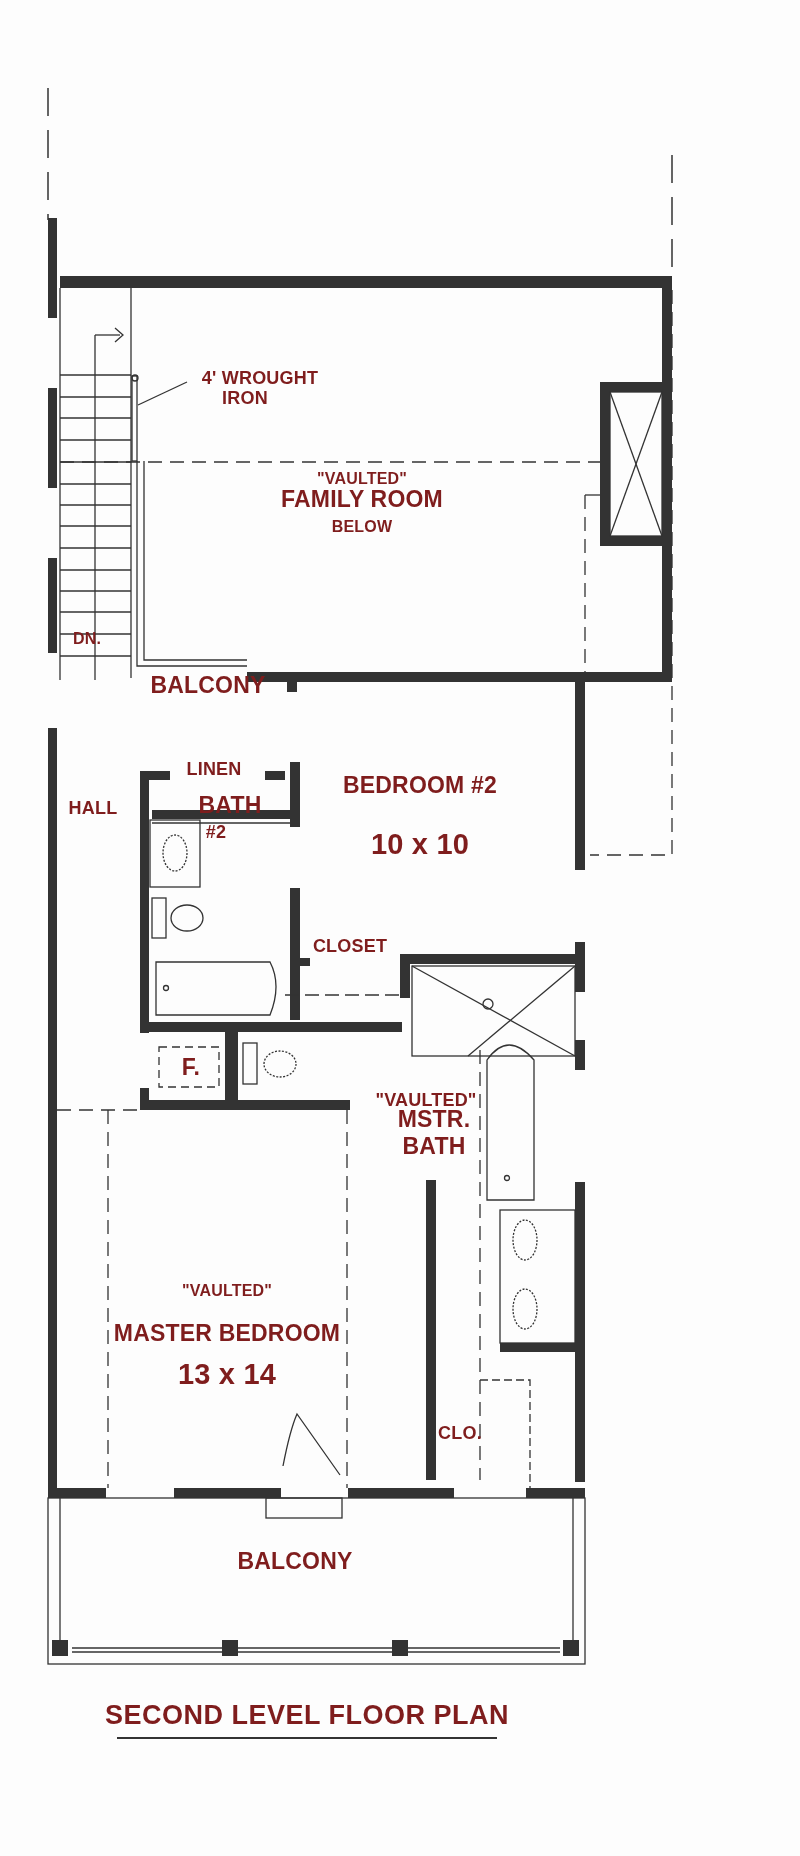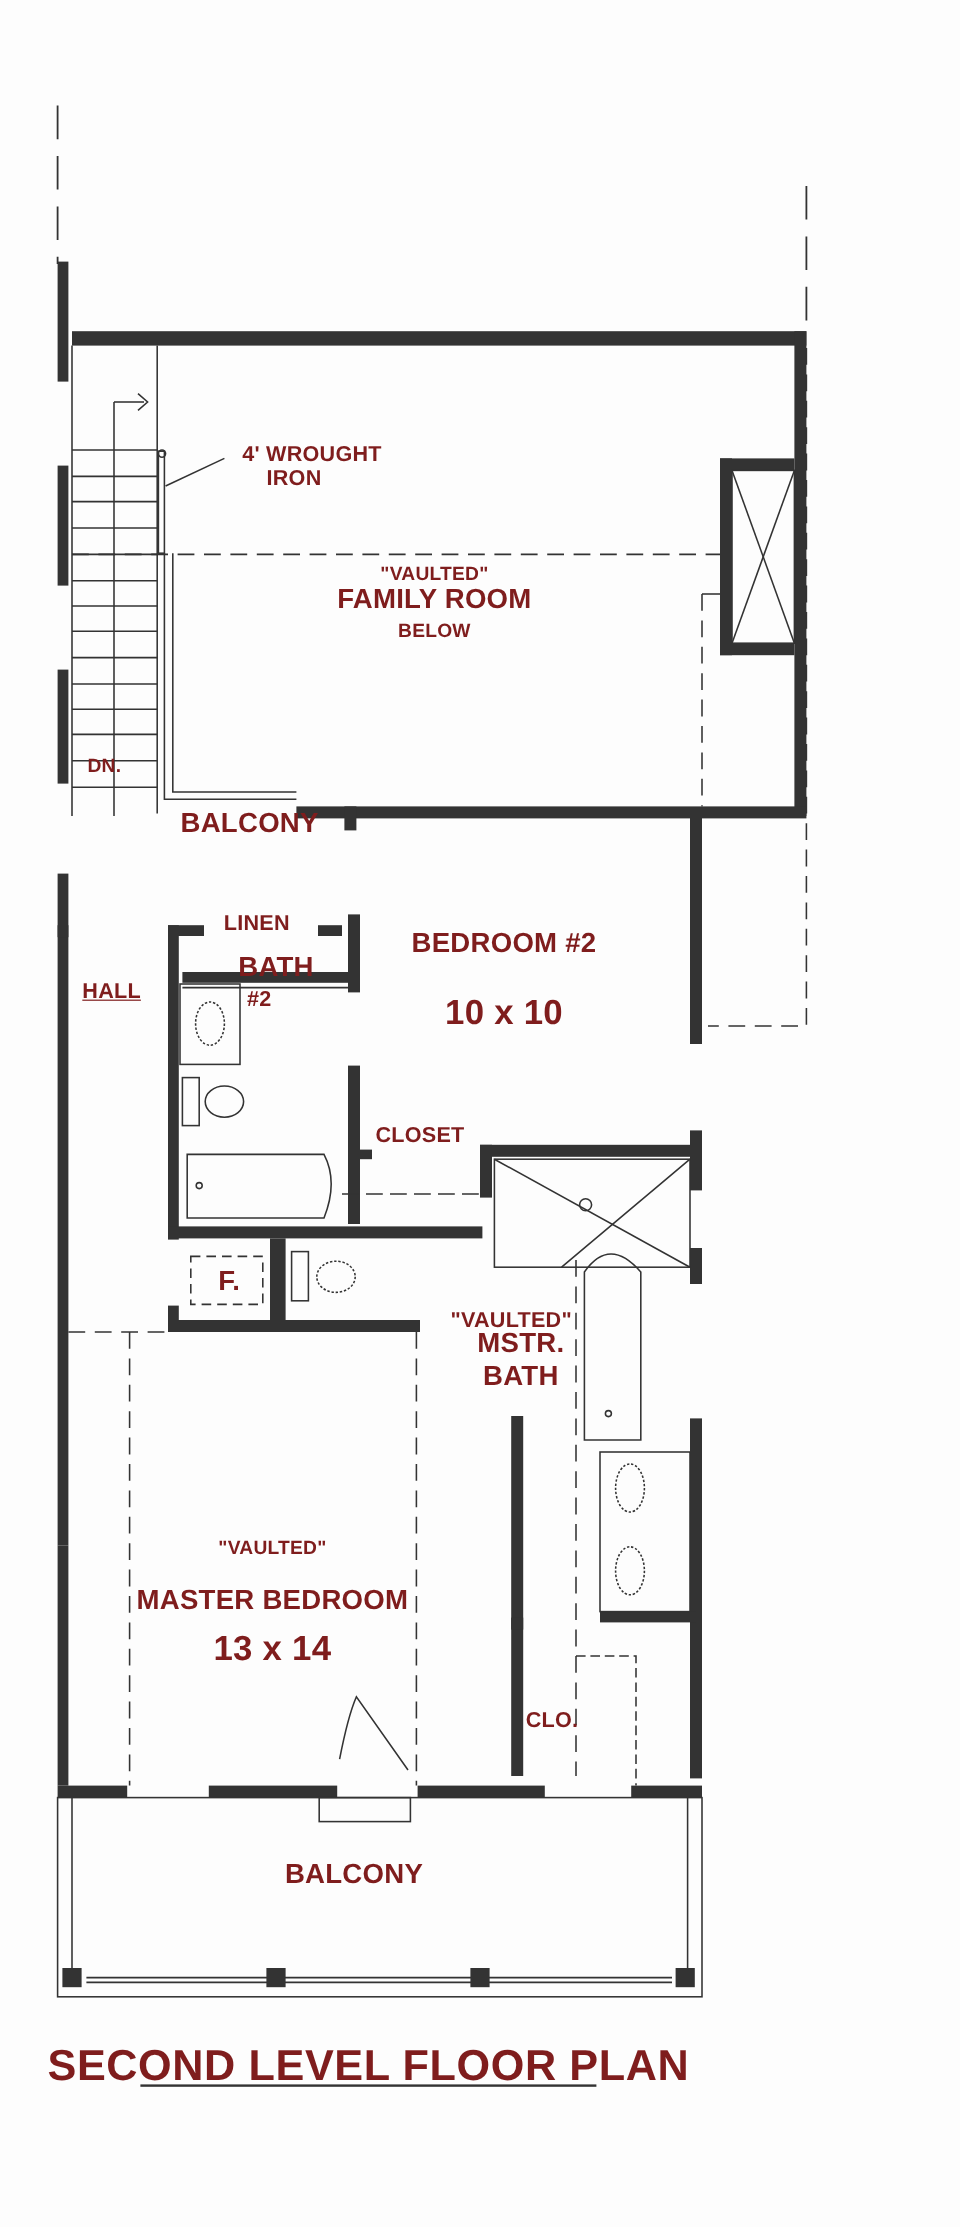--- a/index.html
+++ b/index.html
@@ -5,21 +5,21 @@
   html, body { margin: 0; padding: 0; background: #fdfdfd; }
   body { width: 800px; height: 1856px; position: relative; overflow: hidden;
          font-family: "Liberation Sans", "DejaVu Sans", sans-serif; color: #2b2b2b; }
   #plan { position: absolute; left: 0; top: 0; width: 800px; height: 1856px; }
   .lbl { position: absolute; font-weight: bold; text-align: center; white-space: nowrap;
          color: #7f1d1d; letter-spacing: 0.2px; transform: translateX(-50%); }
   .s13 { font-size: 16px; }
   .s15 { font-size: 18px; }
   .s20 { font-size: 23px; }
   .s26 { font-size: 29px; margin-top: 32px; }
-  .title { font-size: 36px; letter-spacing: 0.5px; }
+  .title { font-size: 27px; letter-spacing: 0.5px; }
   .title-underline { position: absolute; left: 117px; top: 1737px; width: 380px; height: 2px; background: #333; }
 </style>
 </head>
 <body>
 
 <svg id="plan" viewBox="0 0 800 1856" xmlns="http://www.w3.org/2000/svg">
   <g fill="none" stroke="#333" stroke-width="1.5">
 
     <line x1="48" y1="88" x2="48" y2="220" stroke-dasharray="28,14"></line>
     <line x1="672" y1="155" x2="672" y2="276" stroke-dasharray="28,14"></line>
@@ -175,21 +175,21 @@
 <div class="lbl s15" style="left:245px;top:388px;">IRON</div>
 
 <div class="lbl s13" style="left:362px;top:470px;">"VAULTED"</div>
 <div class="lbl s20" style="left:362px;top:486px;text-align:right;">FAMILY ROOM</div>
 <div class="lbl s13" style="left:362px;top:518px;">BELOW</div>
 
 <div class="lbl s13" style="left:87px;top:630px;">DN.</div>
 
 <div class="lbl s20" style="left:208px;top:672px;">BALCONY</div>
 
-<div class="lbl s15" style="left:93px;top:816px;text-decoration:underline;">HALL</div>
+<div class="lbl s15" style="left:93px;top:798px;">HALL</div>
 <div class="lbl s15" style="left:214px;top:724px;margin-top:35px;">LINEN</div>
 
 <div class="lbl s20" style="left:230px;top:792px;">BATH</div>
 <div class="lbl s15" style="left:216px;top:822px;">#2</div>
 
 <div class="lbl s20" style="left:420px;top:772px;">BEDROOM #2</div>
 <div class="lbl s26" style="left:420px;top:796px;">10 x 10</div>
 
 <div class="lbl s15" style="left:350px;top:936px;">CLOSET</div>
 <div class="lbl s20" style="left:191px;top:1054px;">F.</div>

